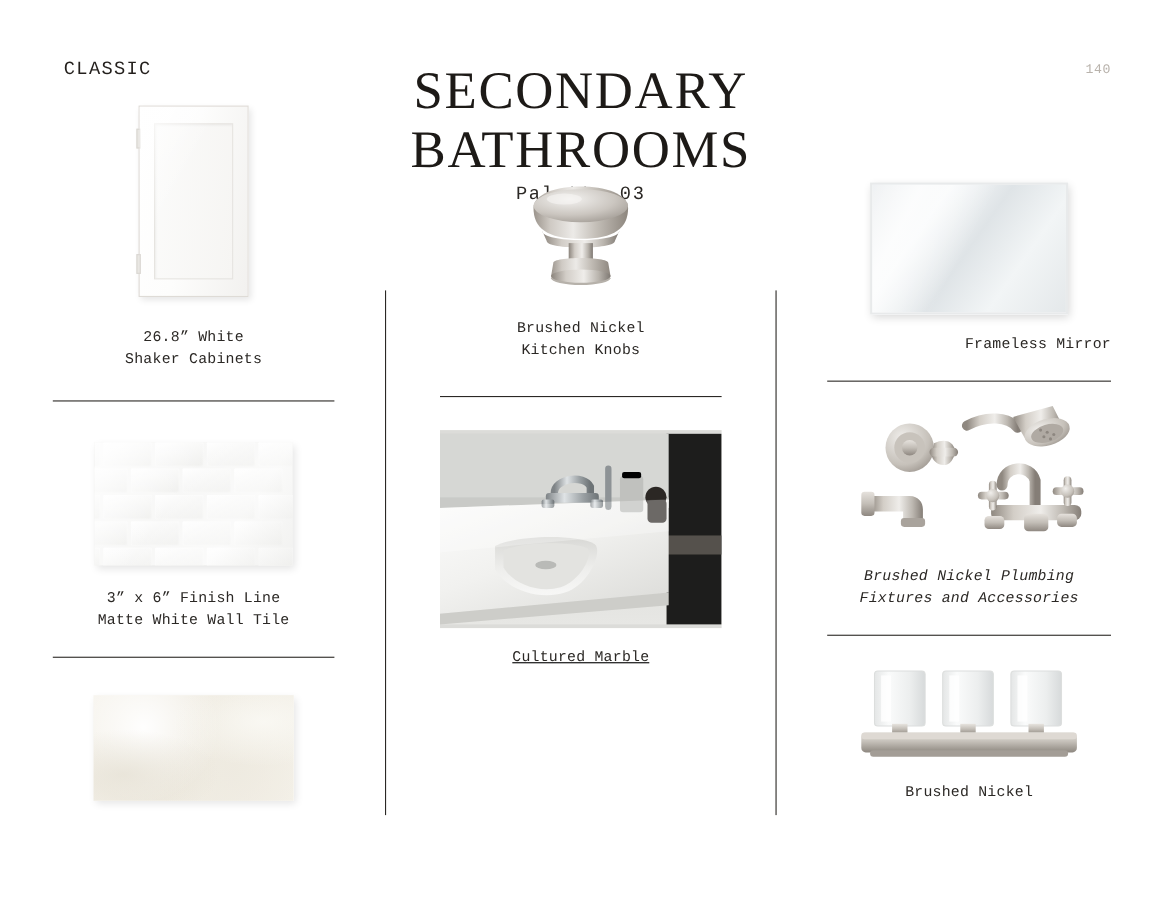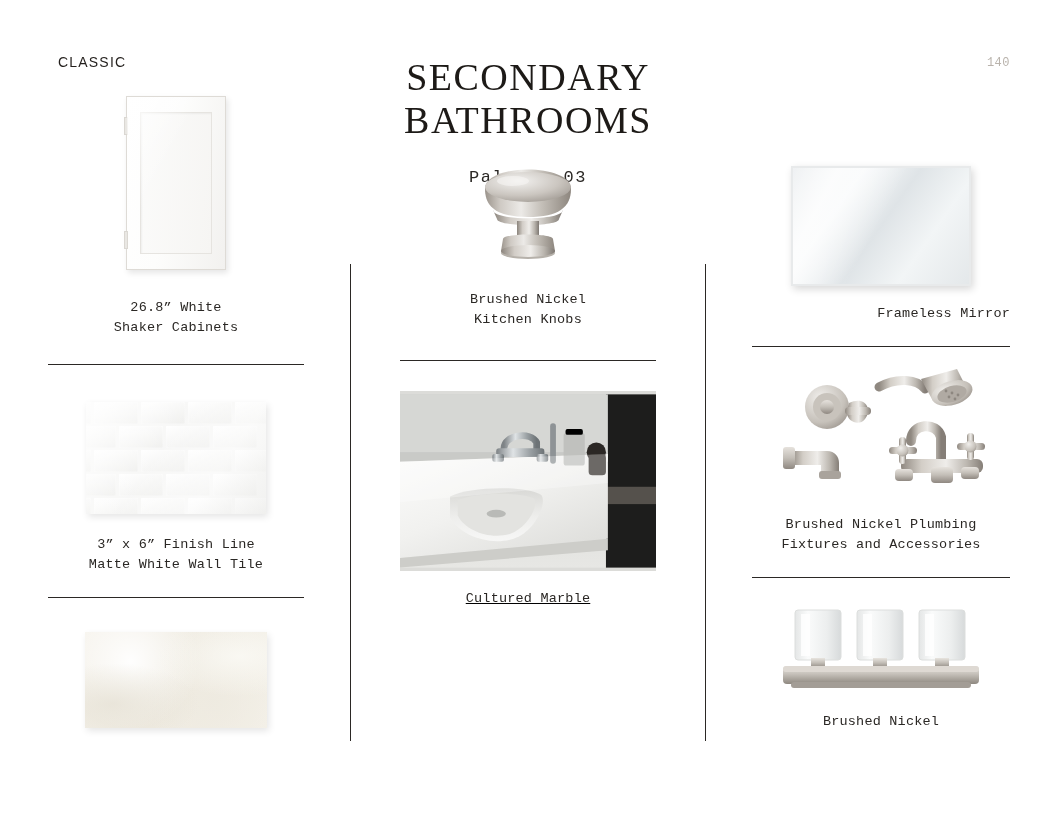--- a/index.html
+++ b/index.html
@@ -13,39 +13,39 @@
   .page {
     position: relative;
     width: 1056px; height: 816px;
     background: #ffffff;
   }
 
   
   .kicker {
     position: absolute;
     left: 58px; top: 54px;
-    font-family: Liberation Sans, sans-serif;
-    font-size: 14px;
+    font-family: Liberation Mono, monospace;
+    font-size: 17px;
     letter-spacing: 1.2px;
     color: #231f1c;
   }
   .page-num {
     position: absolute;
     right: 46px; top: 56px;
     font-family: "Liberation Mono", monospace;
     font-size: 12px;
     color: #b9b3ac;
     letter-spacing: 0.5px;
   }
   .title {
     position: absolute;
     left: 0; right: 0; top: 56px;
     text-align: center;
     font-family: "Liberation Serif", serif;
-    font-size: 38px;
+    font-size: 48px;
     line-height: 1.12;
     letter-spacing: 1.5px;
     color: #1d1a17;
   }
   .title .l2 { display: block; }
   .palette {
     position: absolute;
     left: 0; right: 0; top: 168px;
     text-align: center;
     font-family: "Liberation Mono", monospace;
@@ -475,21 +475,21 @@
               <circle cx="141.5" cy="87.5" r="6" fill="url(#pnr)"></circle>
               <rect x="196" y="80" width="28" height="7" rx="3.5"></rect>
               <rect x="206" y="70" width="7" height="27" rx="3.5"></rect>
               <circle cx="209.5" cy="83.5" r="6" fill="url(#pnr)"></circle>
             </g>
             <rect x="134" y="106" width="18" height="12" rx="4" fill="url(#pn2)"></rect>
             <rect x="200" y="104" width="18" height="12" rx="4" fill="url(#pn2)"></rect>
           </g>
         </svg>
       </div>
-      <div class="caption" style="margin-top:6px;">
+      <div class="caption" style="margin-top:6px;font-style:italic;">
         <div>Brushed Nickel Plumbing</div>
         <div>Fixtures and Accessories</div>
       </div>
     </div>
 
     <div class="hr" style="margin-top:22px;"></div>
 
     <div class="item" style="margin-top:24px;">
       <div class="art" style="height:92px;">
         <svg class="sconce" viewBox="0 0 216 88">

